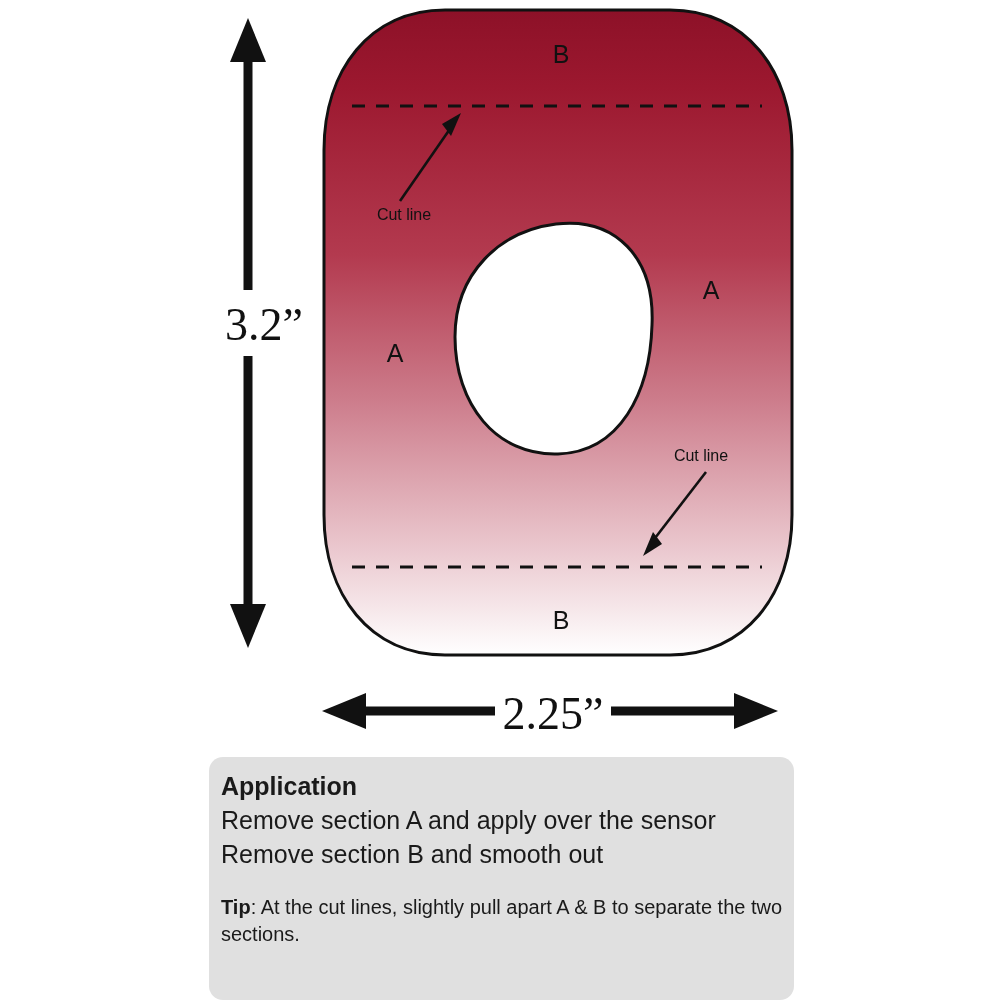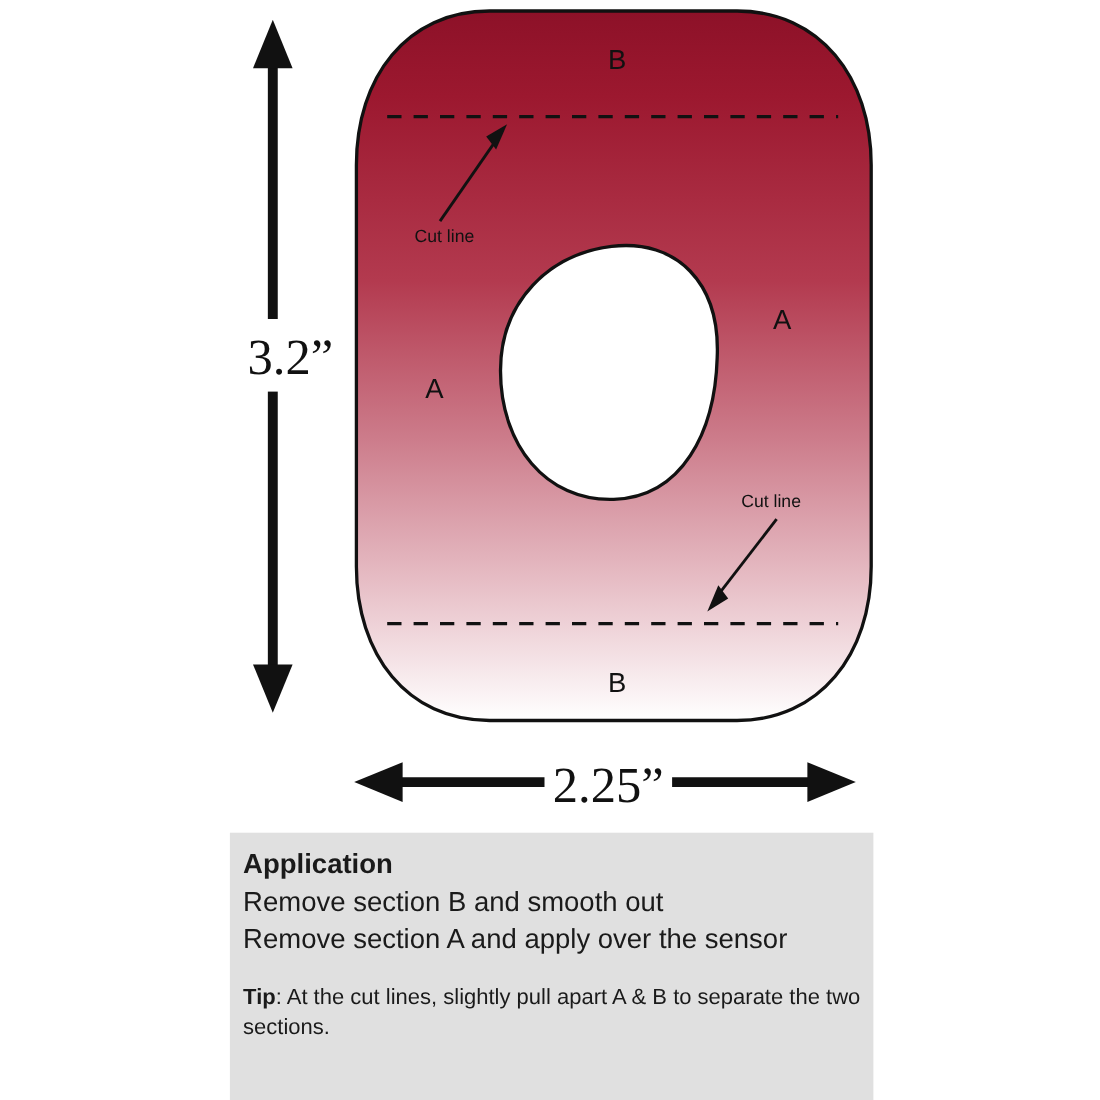--- a/index.html
+++ b/index.html
@@ -43,20 +43,21 @@
   }
   .app-box {
     position: absolute;
     left: 209px;
     top: 757px;
     width: 585px;
     height: 243px;
     background: #e0e0e0;
     box-sizing: border-box;
     padding: 14px 10px 10px 10px;
+    border-radius: 14px;
   }
   .app-title {
     font-family: "Liberation Sans", sans-serif;
     font-weight: bold;
     font-size: 25px;
     color: #1a1a1a;
     line-height: 1.25;
     margin: 0 0 2px 2px;
   }
   .app-line {
@@ -150,19 +151,19 @@
     <text class="label-section" x="561" y="629" text-anchor="middle">B</text>
     <text class="label-section" x="395" y="362" text-anchor="middle">A</text>
     <text class="label-section" x="711" y="299" text-anchor="middle">A</text>
 
     <text class="label-cut" x="404" y="220" text-anchor="middle">Cut line</text>
     <text class="label-cut" x="701" y="461" text-anchor="middle">Cut line</text>
   </svg>
 
   <div class="app-box">
     <div class="app-title">Application</div>
+    <div class="app-line">Remove section A and apply over the sensor</div>
     <div class="app-line">Remove section B and smooth out</div>
-    <div class="app-line">Remove section A and apply over the sensor</div>
     <div class="app-gap"></div>
     <div class="tip-line"><b>Tip</b><span>: At the cut lines, slightly pull apart A &amp; B to separate the two sections.</span></div>
   </div>
 
 </div>
 
 </body></html>

